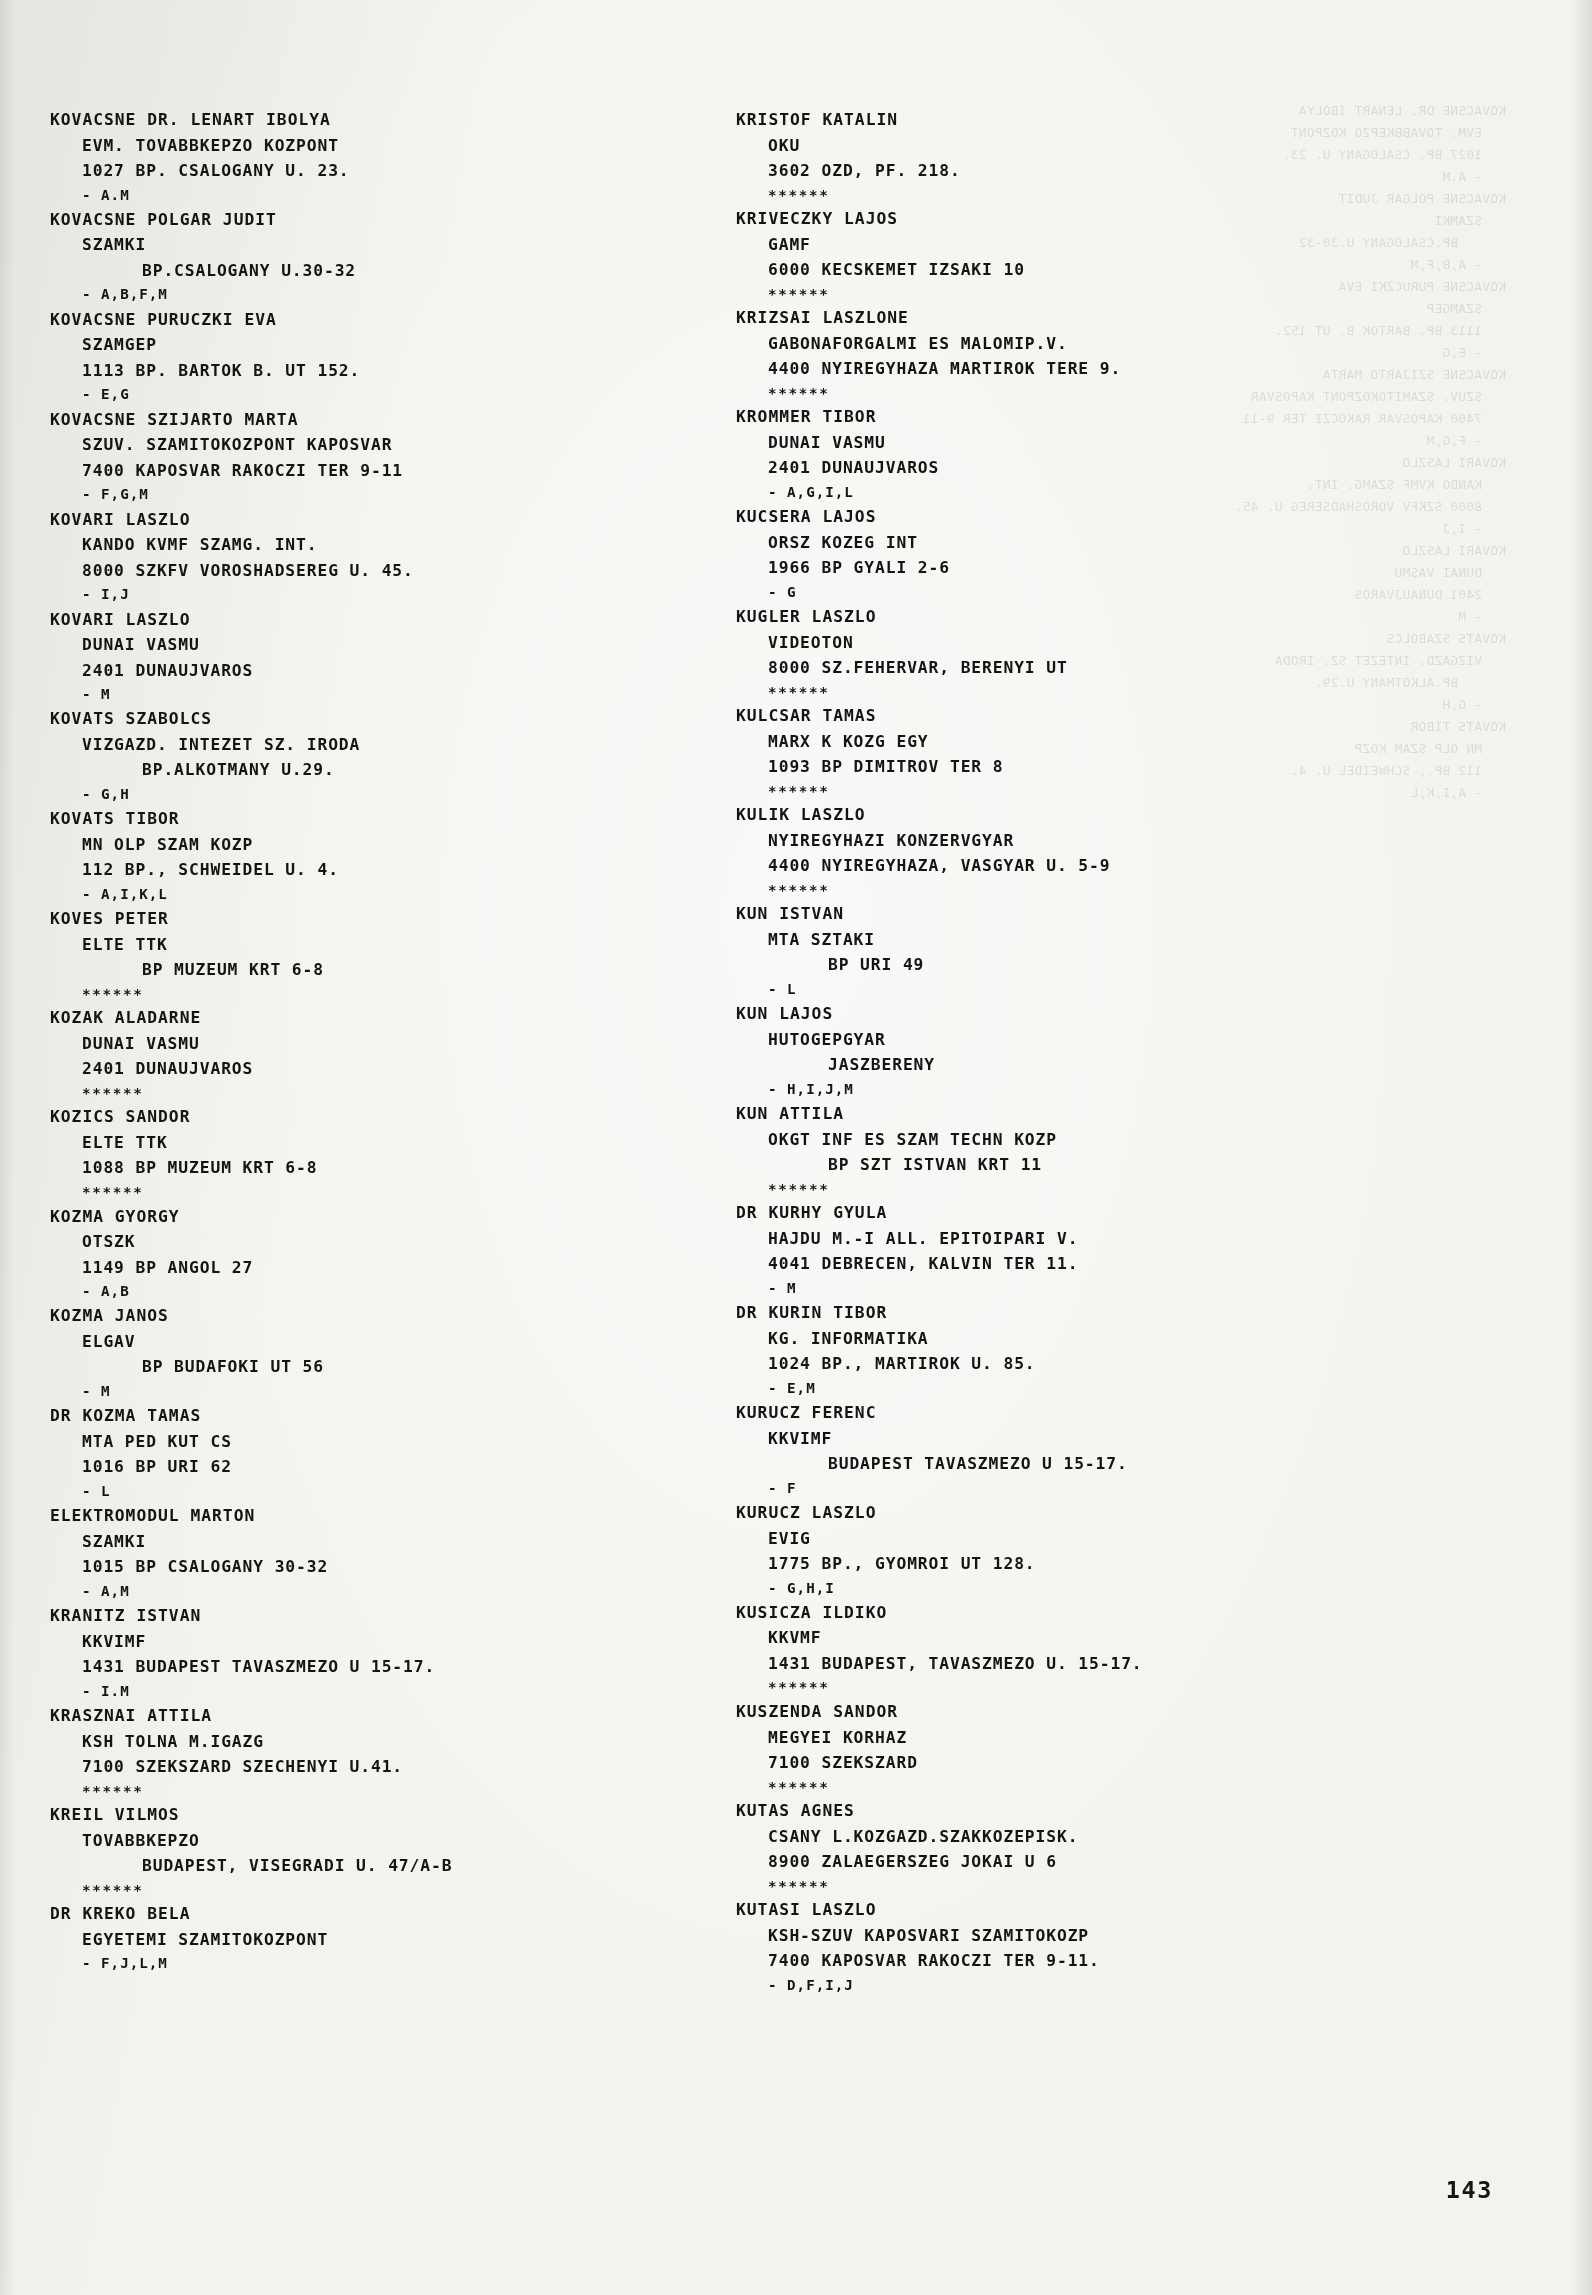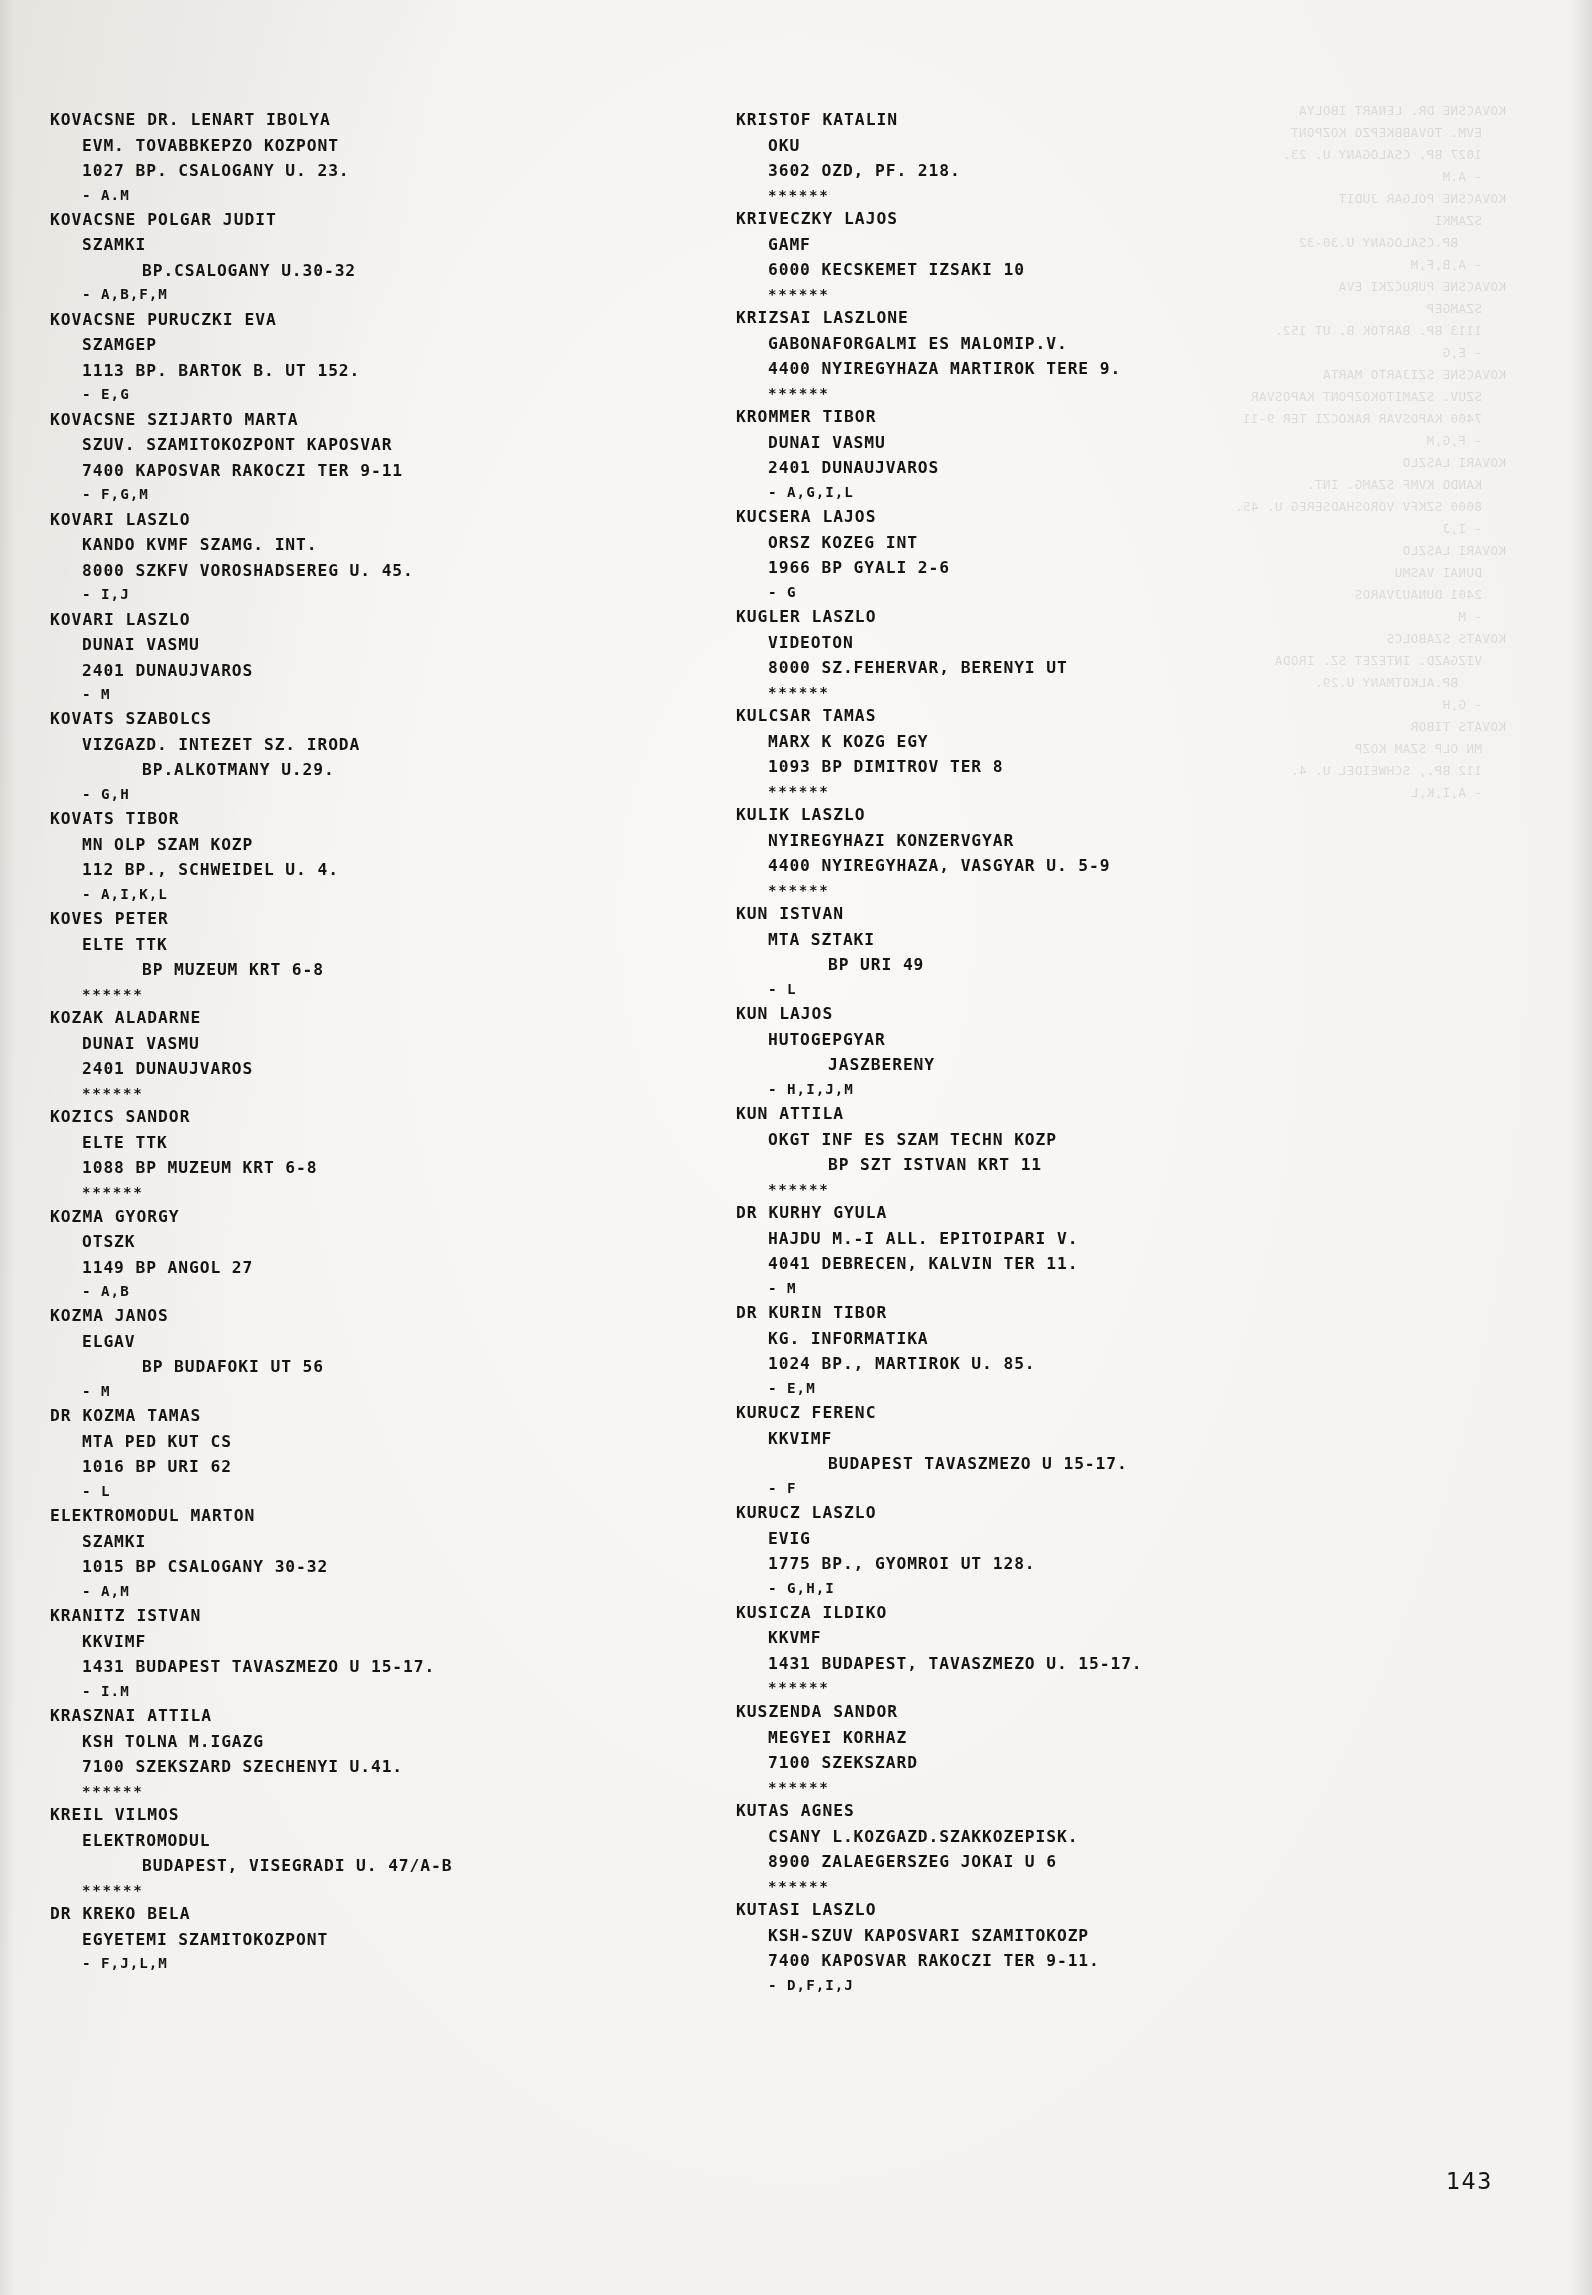--- a/index.html
+++ b/index.html
@@ -87,24 +87,24 @@
   }
   .line.stars {
     padding-left: 32px;
     font-size: 14.2px;
     line-height: 22.6px;
     letter-spacing: 1.7px;
   }
   .page-number {
     position: absolute;
     right: 100px;
-    bottom: 100px;
+    bottom: 91px;
     font-size: 23.4px;
     letter-spacing: 1.7px;
-    font-weight: 400;
+    font-weight: 700;
     color: #151515;
     text-align: right;
   }
   
   .edge {
     position: absolute;
     top: 0;
     right: 0;
     width: 22px;
     height: 100%;
@@ -257,21 +257,21 @@
           <div class="line codes">- I.M</div>
         </div>
         <div class="entry">
           <div class="line name">KRASZNAI ATTILA</div>
           <div class="line org">KSH TOLNA M.IGAZG</div>
           <div class="line addr">7100 SZEKSZARD SZECHENYI U.41.</div>
           <div class="line stars">******</div>
         </div>
         <div class="entry">
           <div class="line name">KREIL VILMOS</div>
-          <div class="line org">ELEKTROMODUL</div>
+          <div class="line org">TOVABBKEPZO</div>
           <div class="line addr2">BUDAPEST, VISEGRADI U. 47/A-B</div>
           <div class="line stars">******</div>
         </div>
         <div class="entry">
           <div class="line name">DR KREKO BELA</div>
           <div class="line org">EGYETEMI SZAMITOKOZPONT</div>
           <div class="line codes">- F,J,L,M</div>
         </div>
       </div>
     <div class="col right" id="col-right">

